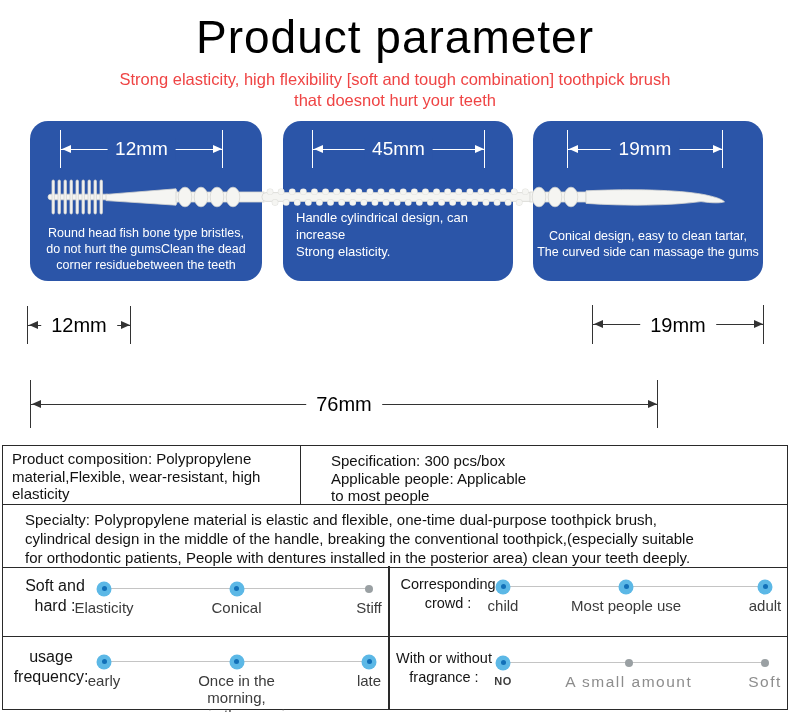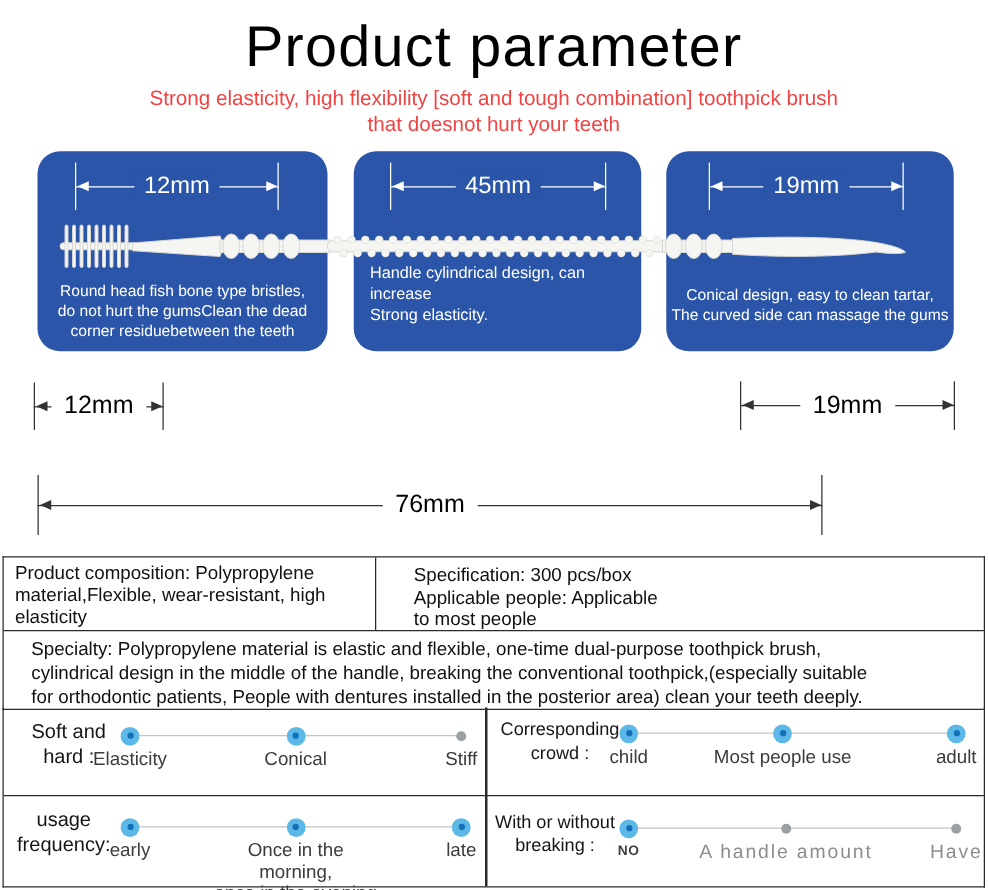--- a/index.html
+++ b/index.html
@@ -258,29 +258,29 @@
         <div class="caps">
           <span style="left:0%" class="cap">early</span>
           <span style="left:50%" class="cap wrap">Once in the morning,
 once in the evening</span>
           <span style="left:100%" class="cap">late</span>
         </div>
       </div>
     </div>
 
     <div class="cell rb">
-      <div class="s-label pre">With or without breaking :</div>
+      <div class="s-label pre">With or without fragrance :</div>
       <div class="slider">
         <div class="s-line">
           <span style="left:0%" class="dot on"></span>
           <span style="left:48%" class="dot off"></span>
           <span style="left:100%" class="dot off"></span>
         </div>
         <div class="caps">
           <span style="left:0%" class="cap no">NO</span>
-          <span style="left:48%" class="cap muted">A handle amount</span>
-          <span style="left:100%" class="cap muted">Have</span>
+          <span style="left:48%" class="cap muted">A small amount</span>
+          <span style="left:100%" class="cap muted">Soft</span>
         </div>
       </div>
     </div>
   </div>
 
 </div>
 
 </body></html>

